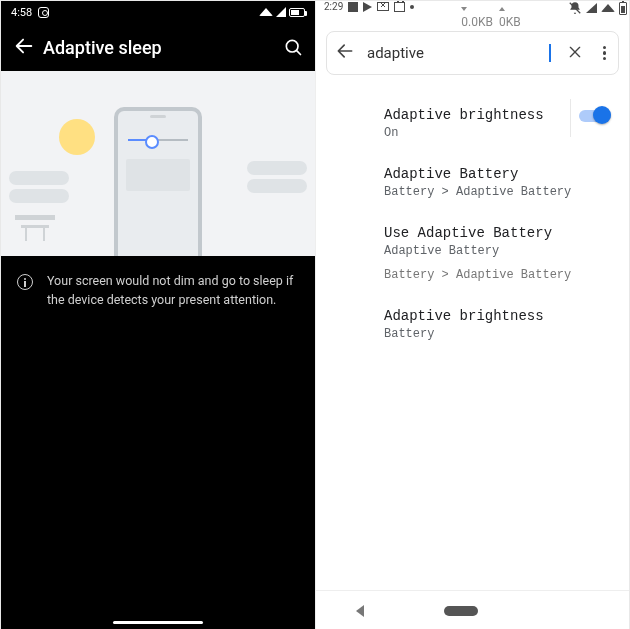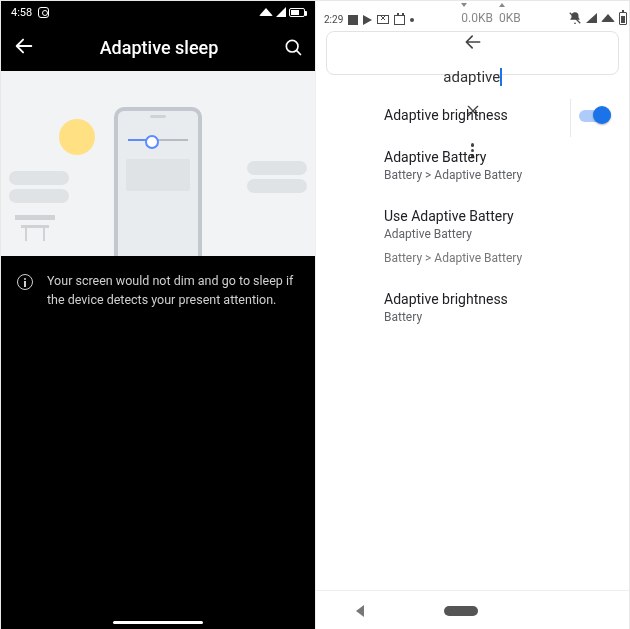--- a/index.html
+++ b/index.html
@@ -44,22 +44,21 @@
   .batt-w  { width: 16px; height: 9px; border: 1px solid #fff; border-radius: 2px; position: relative; display:inline-block; }
   .batt-w::before { content: ""; position: absolute; left: 1px; top: 1px; bottom: 1px; width: 55%; background: #fff; }
   .batt-w::after { content: ""; position: absolute; right: -3px; top: 2px; width: 2px; height: 5px; background: #fff; border-radius: 0 1px 1px 0; }
 
   .l-header {
     height: 48px;
     display: flex;
     align-items: center;
     padding: 0 12px;
     color: #fff;
-    gap: 24px;
-    text-align: center;
+    gap: 8px;
   }
   .l-header .title { font-size: 18px; font-weight: 500; flex: 1; }
   .back-arr { font-size: 20px; line-height: 1; }
   .search-ic svg { display: block; }
 
   .illus {
     height: 185px;
     background: #f2f3f5;
     position: relative;
     overflow: hidden;
@@ -105,21 +104,21 @@
   }
   .info-ic { flex: none; width:16px; height:16px; border:1.5px solid #cfcfcf; border-radius:50%; position:relative; margin-top:2px;}
   .info-ic::before { content:""; position:absolute; left:50%; top:3px; width:2px; height:2px; background:#cfcfcf; border-radius:50%; transform:translateX(-50%);}
   .info-ic::after  { content:""; position:absolute; left:50%; top:6px; width:2px; height:6px; background:#cfcfcf; transform:translateX(-50%);}
   .home-ind { position:absolute; bottom:6px; left:50%; transform:translateX(-50%); width:90px; height:3.5px; background:#fff; border-radius:3px; }
 
   
   .r-statusbar {
     height: 24px;
     display: flex;
-    align-items: flex-end;
+    align-items: flex-start;
     justify-content: space-between;
     padding: 0 8px;
     color: #4a4a4a;
     font-size: 10px;
     gap: 47px;
   }
   .r-status-left  { display:flex; align-items:center; gap:5px; }
   .r-status-mid   { display:flex; align-items:center; gap:6px; color:#888; font-size:12px; }
   .r-status-right { display:flex; align-items:center; gap:4px; }
   .ic-sq { width:10px; height:10px; background:#4a4a4a; }
@@ -144,34 +143,33 @@
   .searchbar {
     margin: 6px 10px 4px 10px;
     height: 44px;
     border: 1px solid #e3e3e3;
     border-radius: 8px;
     display: flex;
     align-items: center;
     padding: 0 8px;
     gap: 12px;
     box-shadow: 0 0 0 rgba(0,0,0,0);
-    flex-direction: column;
   }
   .sb-back { font-size: 18px; color: #444; }
   .sb-input-wrap { flex:1; display:flex; align-items:center; }
   .sb-input {
     font-size: 15px; color:#333; border:none; outline:none; background:transparent; width:100%;
     padding: 0;
   }
   .cursor { display:inline-block; width:1.5px; height:18px; background:#1a73e8; margin-left:0; vertical-align:middle; }
   .sb-clear { font-size:18px; color:#444; padding:4px; }
   .sb-more  { display:flex; flex-direction:column; gap:2px; padding:4px; }
   .sb-more span { width:3.5px; height:3.5px; background:#444; border-radius:50%; }
 
-  .results { padding: 18px 0 0 68px; }
+  .results { padding: 18px 0 0 68px; font-family: Liberation Mono, monospace; }
   .res { padding: 10px 0 16px 0; position:relative; }
   .res .t1 { font-size: 14px; color:#202124; }
   .res .t2 { font-size: 12px; color:#5f6368; margin-top:3px; }
   .res .t3 { font-size: 12px; color:#777; margin-top:10px; }
   .toggle {
     position:absolute; right:18px; top:8px; width:32px; height:22px;
   }
   .toggle .track { position:absolute; left:0; right:0; top:5px; height:12px; border-radius:6px; background:#aecbfa; }
   .toggle .knob  { position:absolute; right:0; top:1px; width:18px; height:18px; border-radius:50%; background:#1a73e8; box-shadow:0 1px 2px rgba(0,0,0,.3); }
   .res.first::after {
@@ -290,20 +288,21 @@
       <span class="sb-more">
           <span></span>
           <span></span>
           <span></span>
         </span>
     </div>
 
     <div class="results">
       <div class="res first">
         <div class="t1">Adaptive brightness</div>
+        <div class="t2">On</div>
         <div class="toggle">
           <div class="track"></div>
             <div class="knob"></div>
         </div>
       </div>
       <div class="res">
         <div class="t1">Adaptive Battery</div>
         <div class="t2">Battery &gt; Adaptive Battery</div>
       </div>
       <div class="res">

